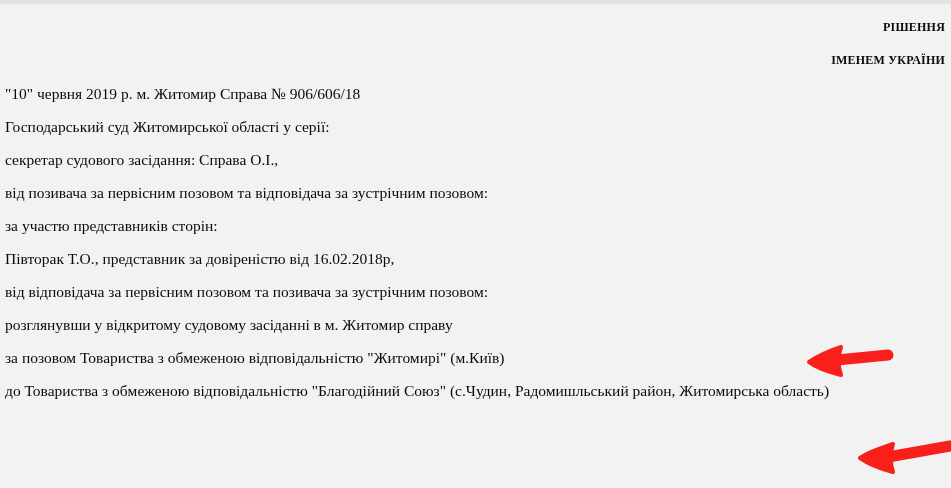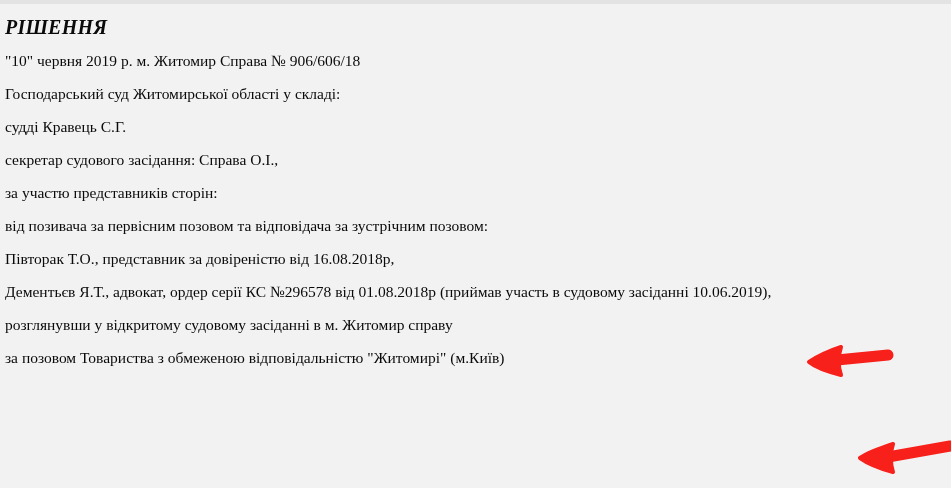--- a/index.html
+++ b/index.html
@@ -21,26 +21,25 @@
     background: #e3e3e3;
   }
   .doc {
     position: absolute;
     top: 4px; left: 0;
     width: 951px;
     padding: 14px 6px 0 5px;
   }
   .doc h1 {
     margin: 0 0 14px 0;
-    font-size: 20px;
+    font-size: 12px;
     line-height: 19px;
     font-weight: bold;
-    text-align: left;
+    text-align: right;
     letter-spacing: 0.2px;
-    font-style: italic;
   }
   .doc p {
     margin: 0 0 14px 0;
     font-size: 15.5px;
     line-height: 19px;
     font-weight: normal;
     white-space: nowrap;
   }
   .arrow {
     position: absolute;
@@ -52,30 +51,31 @@
   .arrow .head { fill: var(--arrow-color); stroke: var(--arrow-color); stroke-width: 4; stroke-linejoin: round; }
   .arrow .tail { fill: none; stroke: var(--arrow-color); stroke-width: 11; stroke-linecap: round; }
 </style>
 </head>
 <body style="background: rgb(242, 242, 242);">
 
 <div class="top-band"></div>
 
 <div class="doc">
   <h1>РІШЕННЯ</h1>
+  <h1>ІМЕНЕМ УКРАЇНИ</h1>
   <p>"10" червня 2019 р. м. Житомир Справа № 906/606/18</p>
-  <p>Господарський суд Житомирської області у складі:</p>
-  <p>судді Кравець С.Г.</p>
+  <p>Господарський суд Житомирської області у серії:</p>
   <p>секретар судового засідання: Справа О.І.,</p>
+  <p>від позивача за первісним позовом та відповідача за зустрічним позовом:</p>
   <p>за участю представників сторін:</p>
-  <p>від позивача за первісним позовом та відповідача за зустрічним позовом:</p>
-  <p>Півторак Т.О., представник за довіреністю від 16.08.2018р,</p>
-  <p>Дементьєв Я.Т., адвокат, ордер серії КС №296578 від 01.08.2018р (приймав участь в судовому засіданні 10.06.2019),</p>
+  <p>Півторак Т.О., представник за довіреністю від 16.02.2018р,</p>
+  <p>від відповідача за первісним позовом та позивача за зустрічним позовом:</p>
   <p>розглянувши у відкритому судовому засіданні в м. Житомир справу</p>
   <p>за позовом Товариства з обмеженою відповідальністю "Житомирі" (м.Київ)</p>
+  <p>до Товариства з обмеженою відповідальністю "Благодійний Союз" (с.Чудин, Радомишльський район, Житомирська область)</p>
 </div>
 
 <div class="arrow arrow-1">
   <svg viewBox="0 0 92 38" preserveAspectRatio="none" aria-hidden="true">
     <path class="tail" d="M33,19 L84,14"></path>
     <path class="head" d="M37,6 C25,10 11,17 5,21 C11,26 25,31 37,34 C34,25 34,15 37,6 Z"></path>
   </svg>
 </div>
 
 <div class="arrow arrow-2">

